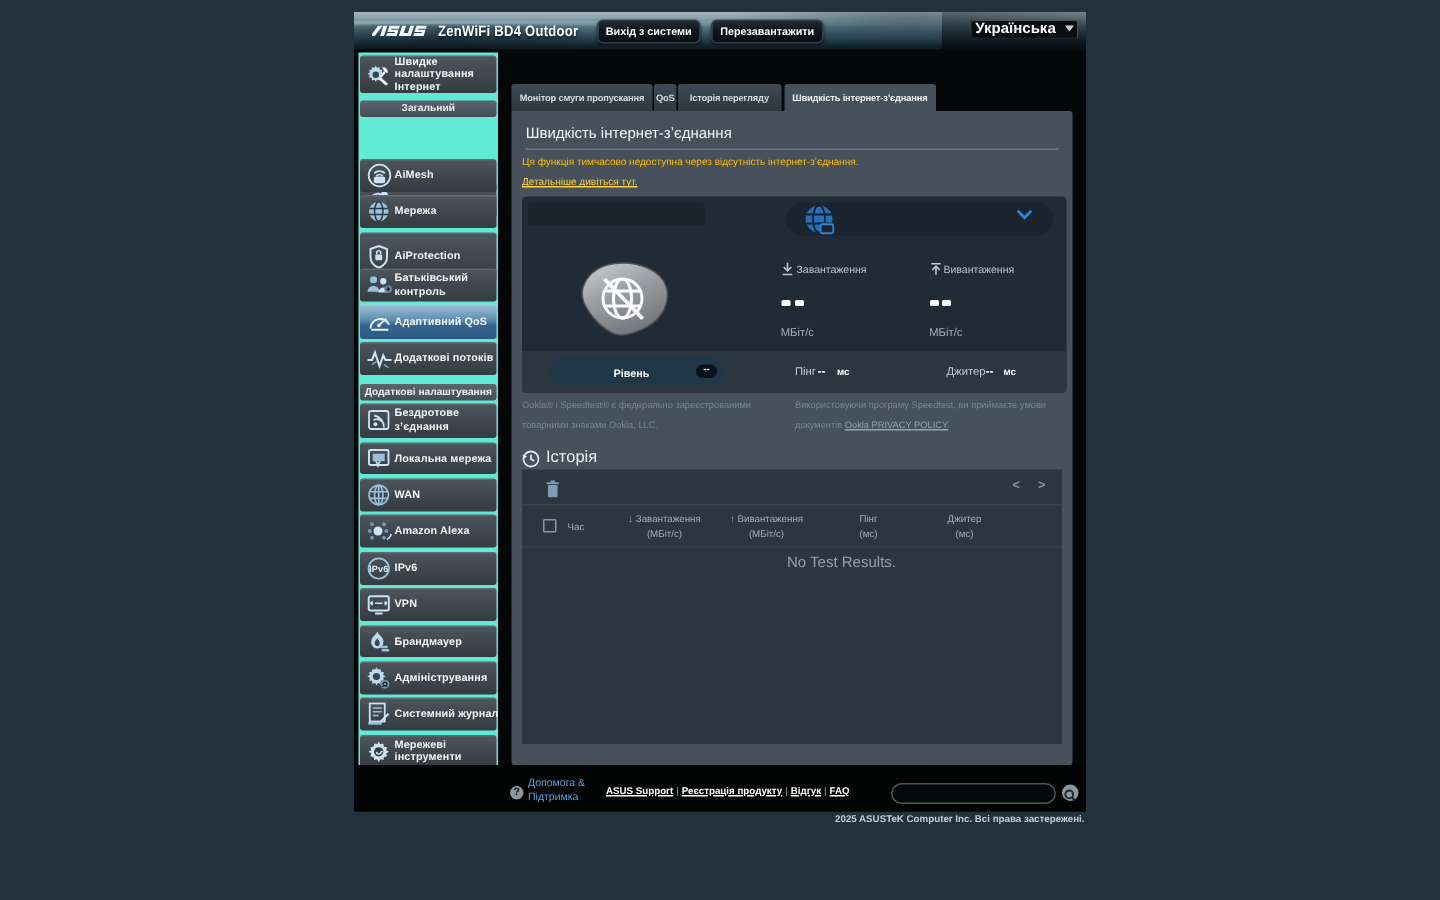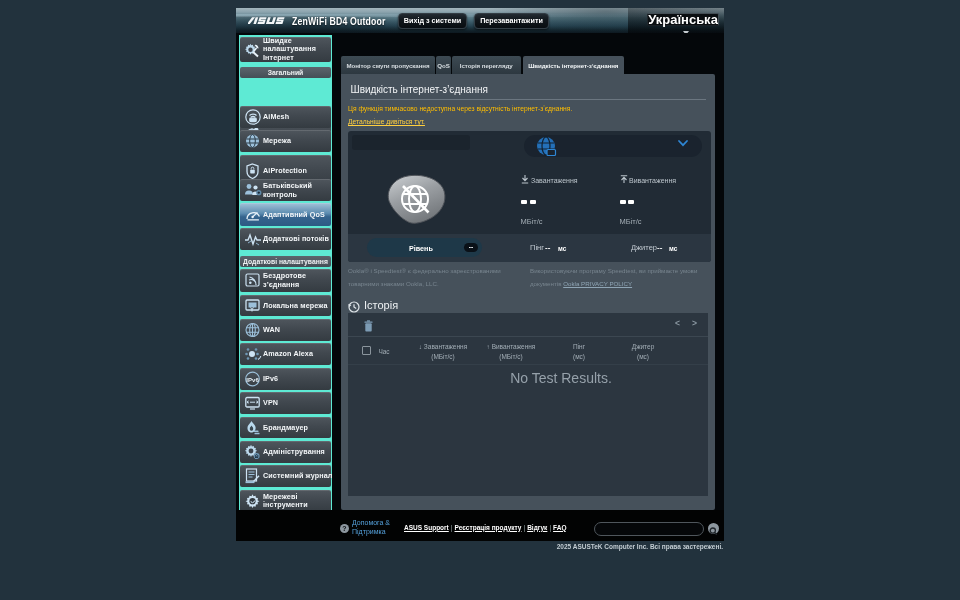--- a/index.html
+++ b/index.html
@@ -8,21 +8,21 @@
 .abs{position:absolute;}
 
 #banner{position:absolute;left:0;top:0;width:488px;height:25px;
 background:linear-gradient(180deg,#a3b6bd 0%,#8ca4ae 16%,#6e8d99 28%,#51737f 42%,#3a5a68 56%,#264351 72%,#14262f 88%,#0d1820 100%);overflow:hidden;}
 #banner .blob1{position:absolute;left:-30px;top:8px;width:210px;height:40px;background:radial-gradient(ellipse at 40% 30%,rgba(10,18,24,.4),rgba(10,18,24,0) 70%);}
 #banner .blob2{position:absolute;left:250px;top:-10px;width:240px;height:34px;background:radial-gradient(ellipse at 50% 40%,rgba(12,22,28,.35),rgba(12,22,28,0) 70%);}
 #banner .sheen{position:absolute;left:0;top:6px;width:488px;height:3px;background:linear-gradient(90deg,rgba(190,215,225,.35),rgba(170,200,215,.12) 55%,rgba(170,200,215,0));}
 #logo{position:absolute;left:12px;top:8px;}
 #prodname{position:absolute;left:56px;top:8px;font-size:10px;font-weight:bold;white-space:nowrap;letter-spacing:-0.1px;transform:scaleX(.87);transform-origin:left center;color:#fff;text-shadow:0 1px 2px rgba(0,0,0,.7);letter-spacing:.2px;}
 .topbtn{position:absolute;top:5px;height:16px;background:linear-gradient(180deg,#232b32,#10161b 45%,#080d11);border:1px solid #333d45;border-radius:4px;color:#fff;font-size:7.2px;font-weight:bold;text-align:center;line-height:14px;box-shadow:0 1px 2px rgba(0,0,0,.6);}
-#langbox{position:absolute;left:411px;top:4.5px;width:72px;height:13.5px;background:#0a0e11;border:1px solid #454f56;border-left-color:#20262b;border-bottom-color:#1a2025;border-radius:2px;color:#fff;font-size:13px;font-weight:bold;line-height:12px;text-align:center;}
+#langbox{position:absolute;left:411px;top:4.5px;width:72px;height:13.5px;background:#0a0e11;border:1px solid #454f56;border-left-color:#20262b;border-bottom-color:#1a2025;border-radius:2px;color:#fff;font-size:10px;font-weight:bold;line-height:12px;text-align:center;}
 #langbox .arr{display:inline-block;margin-left:6px;width:0;height:0;border-left:3.5px solid transparent;border-right:3.5px solid transparent;border-top:4.5px solid #c6ccd0;vertical-align:0.5px;}
 
 #inforow{position:absolute;left:0;top:25px;width:488px;height:22.5px;background:linear-gradient(90deg,#0a161c,#05090c 35%,#030608);}
 #inforow .t{position:absolute;left:108px;top:7px;font-size:6.9px;color:#cdd5da;}
 #inforow a{color:#fff;font-weight:bold;text-decoration:underline;}
 #appico{position:absolute;left:456px;top:6.5px;font-size:8px;font-weight:bold;color:#2ec52e;}
 
 #sidebar{position:absolute;left:3px;top:27px;width:93px;height:479px;background:#5eead4;}
 .sitem{position:absolute;left:1px;width:91px;background:linear-gradient(180deg,#4f565d 0%,#41484f 45%,#343b41 100%);box-shadow:inset 0 1px 0 rgba(255,255,255,.12);border-radius:2px;color:#f4f7f9;font-size:7.2px;font-weight:bold;letter-spacing:0.1px;}
 .sitem .lbl{position:absolute;left:23px;top:50%;transform:translateY(-50%);line-height:8.5px;white-space:nowrap;}
@@ -56,21 +56,21 @@
 .legal{position:absolute;font-size:6.2px;color:#78858f;line-height:12.5px;}
 .legal a{color:#8fa5b5;text-decoration:underline;}
 #histhead{position:absolute;left:7px;top:225px;height:12px;}
 #histhead span{position:absolute;left:16px;top:0;font-size:11px;color:#eef1f3;}
 #table{position:absolute;left:7px;top:239px;width:360px;height:183px;background:#2c3640;}
 #tbar{position:absolute;left:0;top:0;width:360px;height:24px;border-bottom:1px solid #3c4751;}
 #tbar .chev{position:absolute;top:5px;font-size:8.5px;font-weight:bold;color:#8b98a2;}
 #thead{position:absolute;left:0;top:25px;width:360px;height:27px;font-size:6.5px;color:#a3aeb6;border-bottom:1px solid #343f49;}
 #thead .cb{position:absolute;left:13.5px;top:8px;width:9px;height:9px;border:1px solid #8b959d;border-radius:1px;background:#2c3640;}
 .hcol{position:absolute;text-align:center;line-height:10px;}
-#notest{position:absolute;left:0;top:57px;width:414px;text-align:center;font-size:14px;color:#96a1aa;padding-left:12px;}
+#notest{position:absolute;left:0;top:57px;width:414px;text-align:center;font-size:10px;color:#96a1aa;padding-left:12px;}
 
 #footer{position:absolute;left:0;top:502px;width:488px;height:31px;background:#020303;}
 #help{position:absolute;left:116px;top:9px;font-size:7px;color:#55a0da;line-height:8.5px;}
 #qmark{position:absolute;left:104px;top:14px;width:9px;height:9px;border-radius:50%;background:#8d979f;color:#0b0e10;font-size:7px;font-weight:bold;text-align:center;line-height:9px;}
 #flinks{position:absolute;left:168px;top:13.5px;font-size:6.5px;font-weight:bold;color:#fff;}
 #flinks a{color:#fff;text-decoration:underline;}
 #flinks .sep{color:#9aa;font-weight:normal;padding:0 2px;}
 #search{position:absolute;left:358px;top:11.5px;width:110px;height:14px;background:#050709;border:1px solid #4f565c;border-radius:8px;}
 #mag{position:absolute;left:472px;top:13px;width:11px;height:11px;border-radius:50%;background:#8d979f;}
 #copyright{position:absolute;left:236px;top:542.5px;width:487px;text-align:right;font-size:6.5px;font-weight:bold;color:#c3cdd3;}

